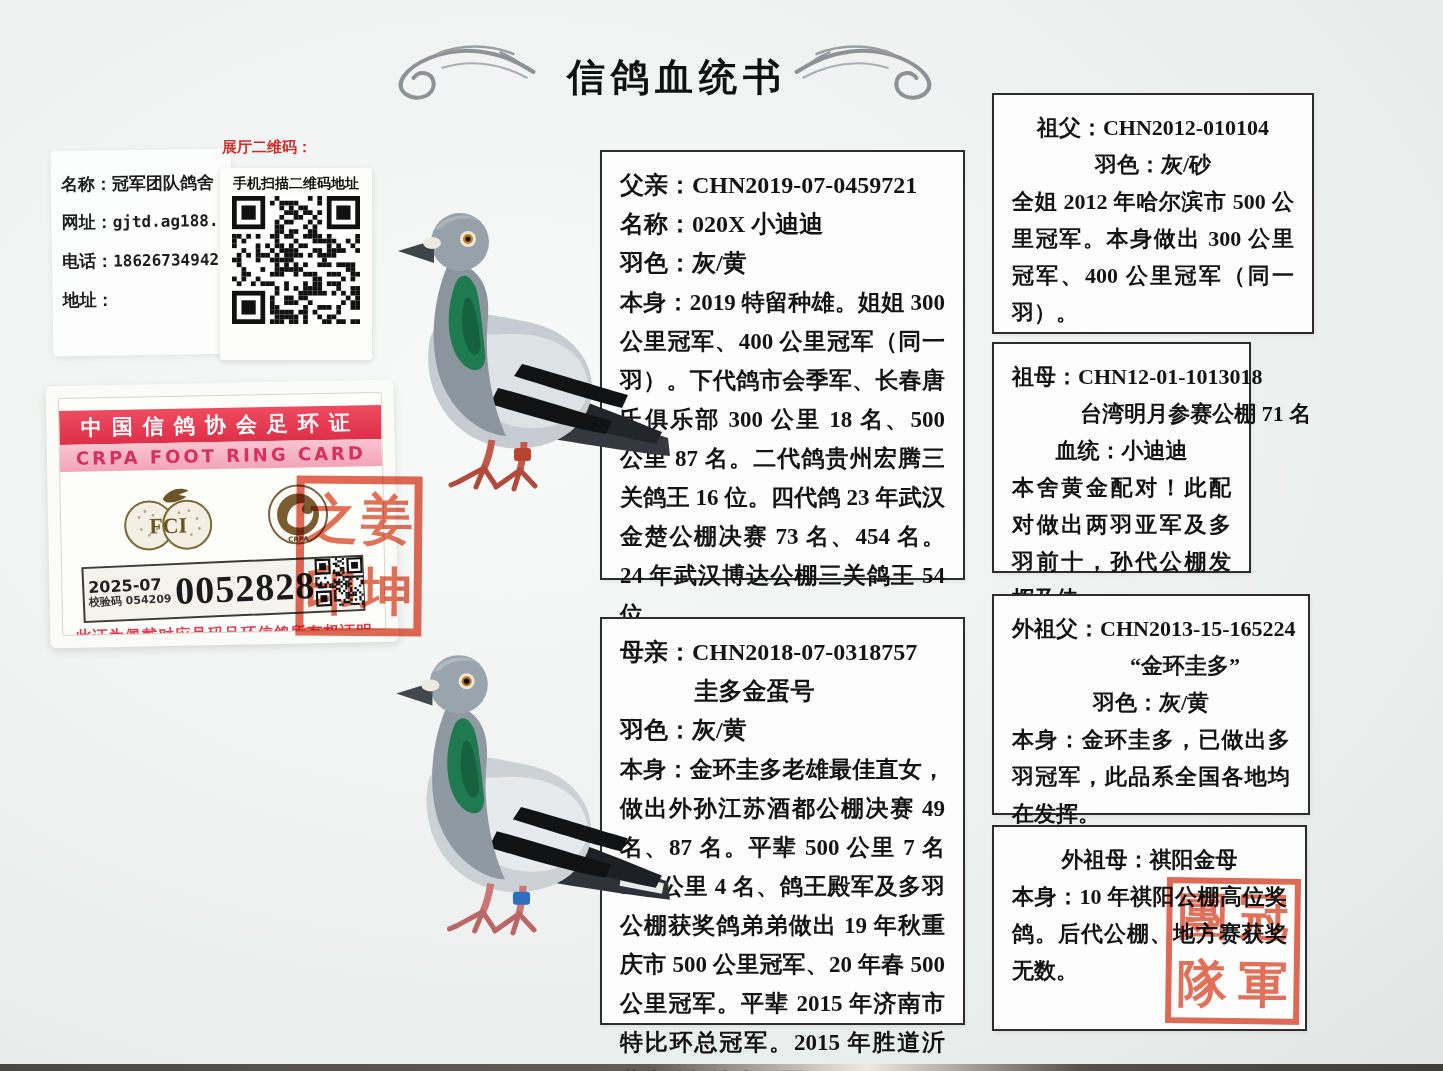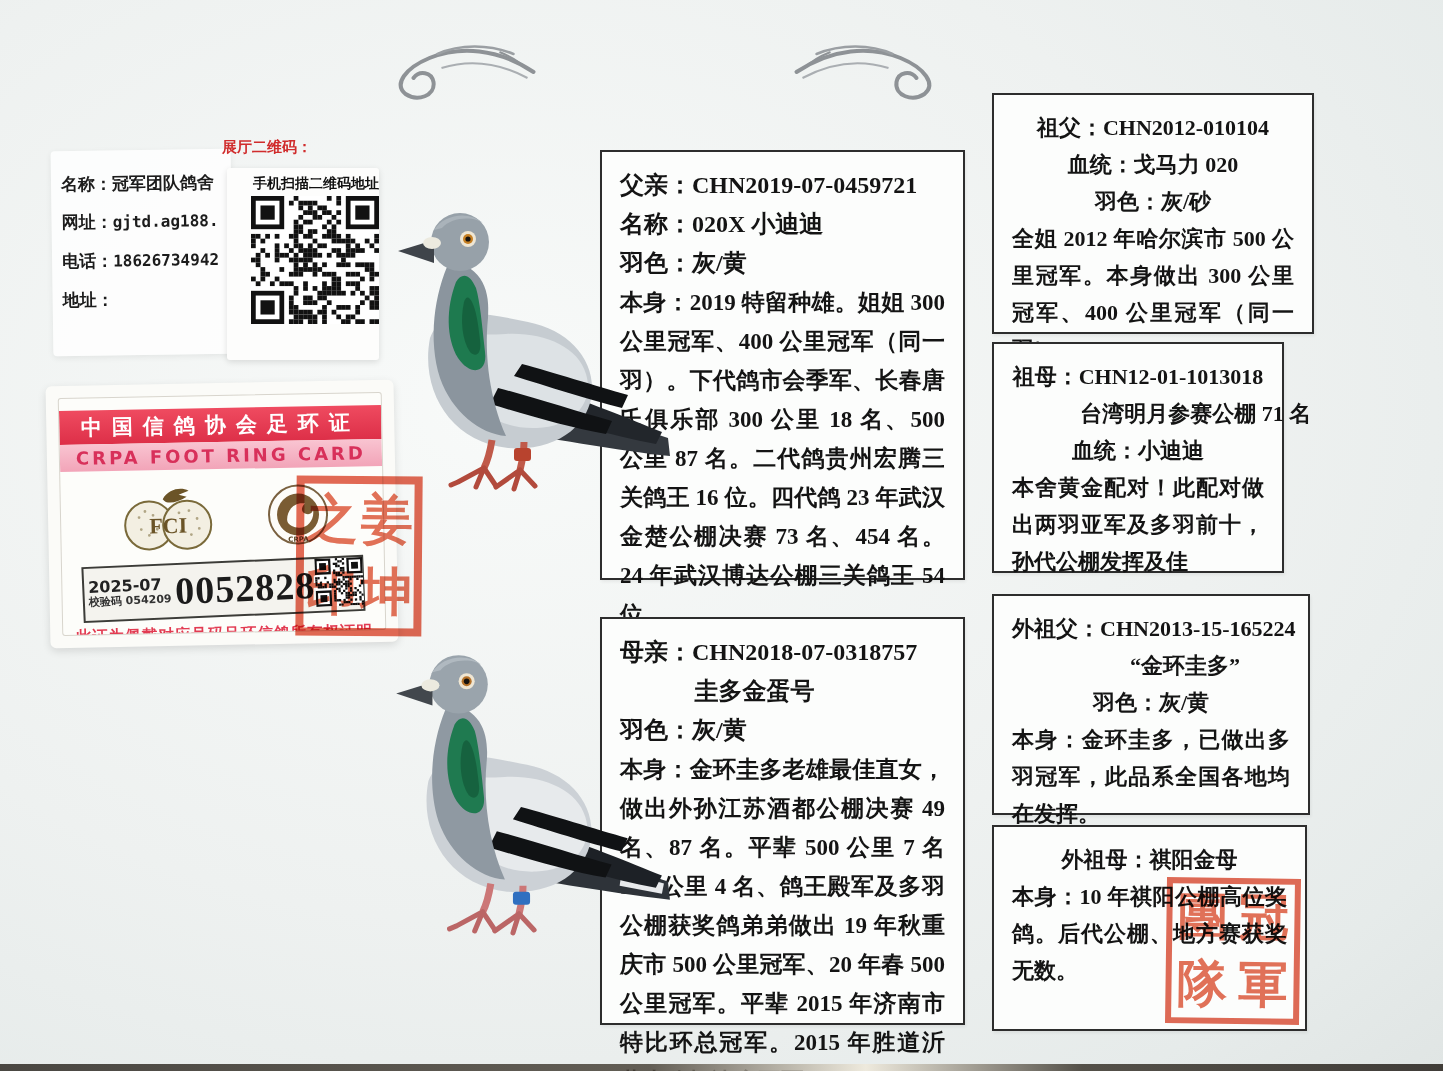--- a/index.html
+++ b/index.html
@@ -24,23 +24,23 @@
     transform:rotate(-.8deg); padding:14px 0 0 10px; box-sizing:border-box;
     font-family:"DejaVu Sans","Liberation Sans",sans-serif;
     font-weight:700; color:#1c1c1c; font-size:17px; overflow:hidden;
   }
   .contact .row{line-height:38px; white-space:nowrap;}
   .contact .val{font-family:"DejaVu Sans Mono","Liberation Mono",monospace; font-size:16px;}
   
   .qr-head{left:222px; top:138px; font-family:"DejaVu Sans","Liberation Sans",sans-serif;
     font-size:15px; font-weight:800; color:#d02c2c;}
   .qr-card{
-    left:227px; top:168px; width:152px; height:192px; background:#fdfdfc;
+    left:220px; top:168px; width:152px; height:192px; background:#fdfdfc;
     border-radius:3px; box-shadow:0 2px 6px rgba(0,0,0,.12); padding:6px 0 0 0;
-    box-sizing:border-box; text-align:right;
+    box-sizing:border-box; text-align:center;
   }
   .qr-cap{font-family:"DejaVu Sans","Liberation Sans",sans-serif; font-size:14px; font-weight:800; color:#111; line-height:18px;}
   .qr-box{margin:4px auto 0 auto;}
   
   .ringcard{
     left:48px; top:383px; width:348px; height:262px; background:#fbfbf8;
     border-radius:6px; box-shadow:0 3px 8px rgba(0,0,0,.12);
     transform:rotate(-1.1deg); box-sizing:border-box; padding:12px;
   }
   .ringcard .inner{width:100%; height:100%; border:1px solid #d8d5cd; border-radius:3px;
@@ -77,21 +77,21 @@
     box-shadow:1px 2px 3px rgba(0,0,0,.06);
   }
   .pbox .ln{font-size:24px; line-height:39px; white-space:nowrap;}
   .pbox .body{font-size:23px; line-height:39px; text-align:justify;}
   .pbox.small .ln{font-size:22px; line-height:37px;text-align:center;}
   .pbox.small .body{font-size:22px; line-height:37px;}
   .indent{padding-left:3.1em;}
   #father-box{left:600px; top:150px; width:365px; height:430px;}
   #mother-box{left:600px; top:617px; width:365px; height:408px;font-family:Liberation Serif, serif;}
   #gf-box{left:992px; top:93px;  width:322px; height:241px;}
-  #gm-box{left:992px; top:342px; width:292px; height:231px;}
+  #gm-box{left:992px; top:342px; width:259px; height:231px;}
   #mgf-box{left:992px; top:594px; width:318px; height:221px;}
   #mgm-box{left:992px; top:825px; width:315px; height:206px;}
   
   .pigeon{pointer-events:none;}
   #pigeon-sire{left:372px; top:190px; width:300px; height:310px;}
   #pigeon-dam{left:368px; top:632px; width:306px; height:312px;}
   
   .photo-edge{left:0; bottom:0; width:100%; height:7px;
     background:linear-gradient(90deg,#2e2a24 0%,#4a443a 45%,#efe9da 60%,#3a352c 75%,#241f1a 100%); opacity:.85;}
 </style>
@@ -99,20 +99,21 @@
 <body>
 
 <div id="canvas">
 
   <svg class="abs flourish" style="left:375px; top:38px;" viewBox="0 0 160 70">
     <path d="M156 34 C120 10 82 8 52 20 C28 30 16 46 28 56 C40 64 58 58 56 44 C54 34 42 32 36 40" fill="none" stroke="#8e9296" stroke-width="4" stroke-linecap="round"></path>
     <path d="M150 40 C120 24 90 22 64 30" fill="none" stroke="#aaaeb2" stroke-width="2"></path>
     <path d="M60 16 C82 6 112 6 136 16" fill="none" stroke="#9b9fa3" stroke-width="2.5" stroke-linecap="round"></path>
     <path d="M148 30 C140 22 132 18 122 14" stroke="#8e9296" stroke-width="2" fill="none"></path>
   </svg>
+  <div class="abs title">信鸽血统书</div>
   <svg class="abs flourish right" style="left:790px; top:38px;" viewBox="0 0 160 70">
     <path d="M156 34 C120 10 82 8 52 20 C28 30 16 46 28 56 C40 64 58 58 56 44 C54 34 42 32 36 40" fill="none" stroke="#8e9296" stroke-width="4" stroke-linecap="round"></path>
     <path d="M150 40 C120 24 90 22 64 30" fill="none" stroke="#aaaeb2" stroke-width="2"></path>
     <path d="M60 16 C82 6 112 6 136 16" fill="none" stroke="#9b9fa3" stroke-width="2.5" stroke-linecap="round"></path>
     <path d="M148 30 C140 22 132 18 122 14" stroke="#8e9296" stroke-width="2" fill="none"></path>
   </svg>
 
   <div class="abs contact">
     <div class="row"><span>名称：</span><span>冠军团队鸽舍</span></div>
     <div class="row"><span>网址：</span><span class="val">gjtd.ag188.</span></div>
@@ -570,21 +571,20 @@
 
   <div class="abs pbox" id="mother-box">
     <div class="ln">母亲：CHN2018-07-0318757</div>
     <div class="ln indent">圭多金蛋号</div>
     <div class="ln">羽色：灰/黄</div>
     <div class="body">本身：金环圭多老雄最佳直女，做出外孙江苏酒都公棚决赛 49 名、87 名。平辈 500 公里 7 名 560 公里 4 名、鸽王殿军及多羽公棚获奖鸽弟弟做出 19 年秋重庆市 500 公里冠军、20 年春 500 公里冠军。平辈 2015 年济南市特比环总冠军。2015 年胜道沂蒙山公棚决赛冠军</div>
   </div>
 
   <div class="abs pbox small" id="gf-box">
     <div class="ln">祖父：CHN2012-010104</div>
-    <div class="ln">血统：戈马力 020</div>
     <div class="ln">羽色：灰/砂</div>
     <div class="body">全姐 2012 年哈尔滨市 500 公里冠军。本身做出 300 公里冠军、400 公里冠军（同一羽）。</div>
   </div>
 
   <div class="abs pbox small" id="gm-box">
     <div class="ln">祖母：CHN12-01-1013018</div>
     <div class="ln indent">台湾明月参赛公棚 71 名</div>
     <div class="ln">血统：小迪迪</div>
     <div class="body">本舍黄金配对！此配对做出两羽亚军及多羽前十，孙代公棚发挥及佳</div>
   </div>

